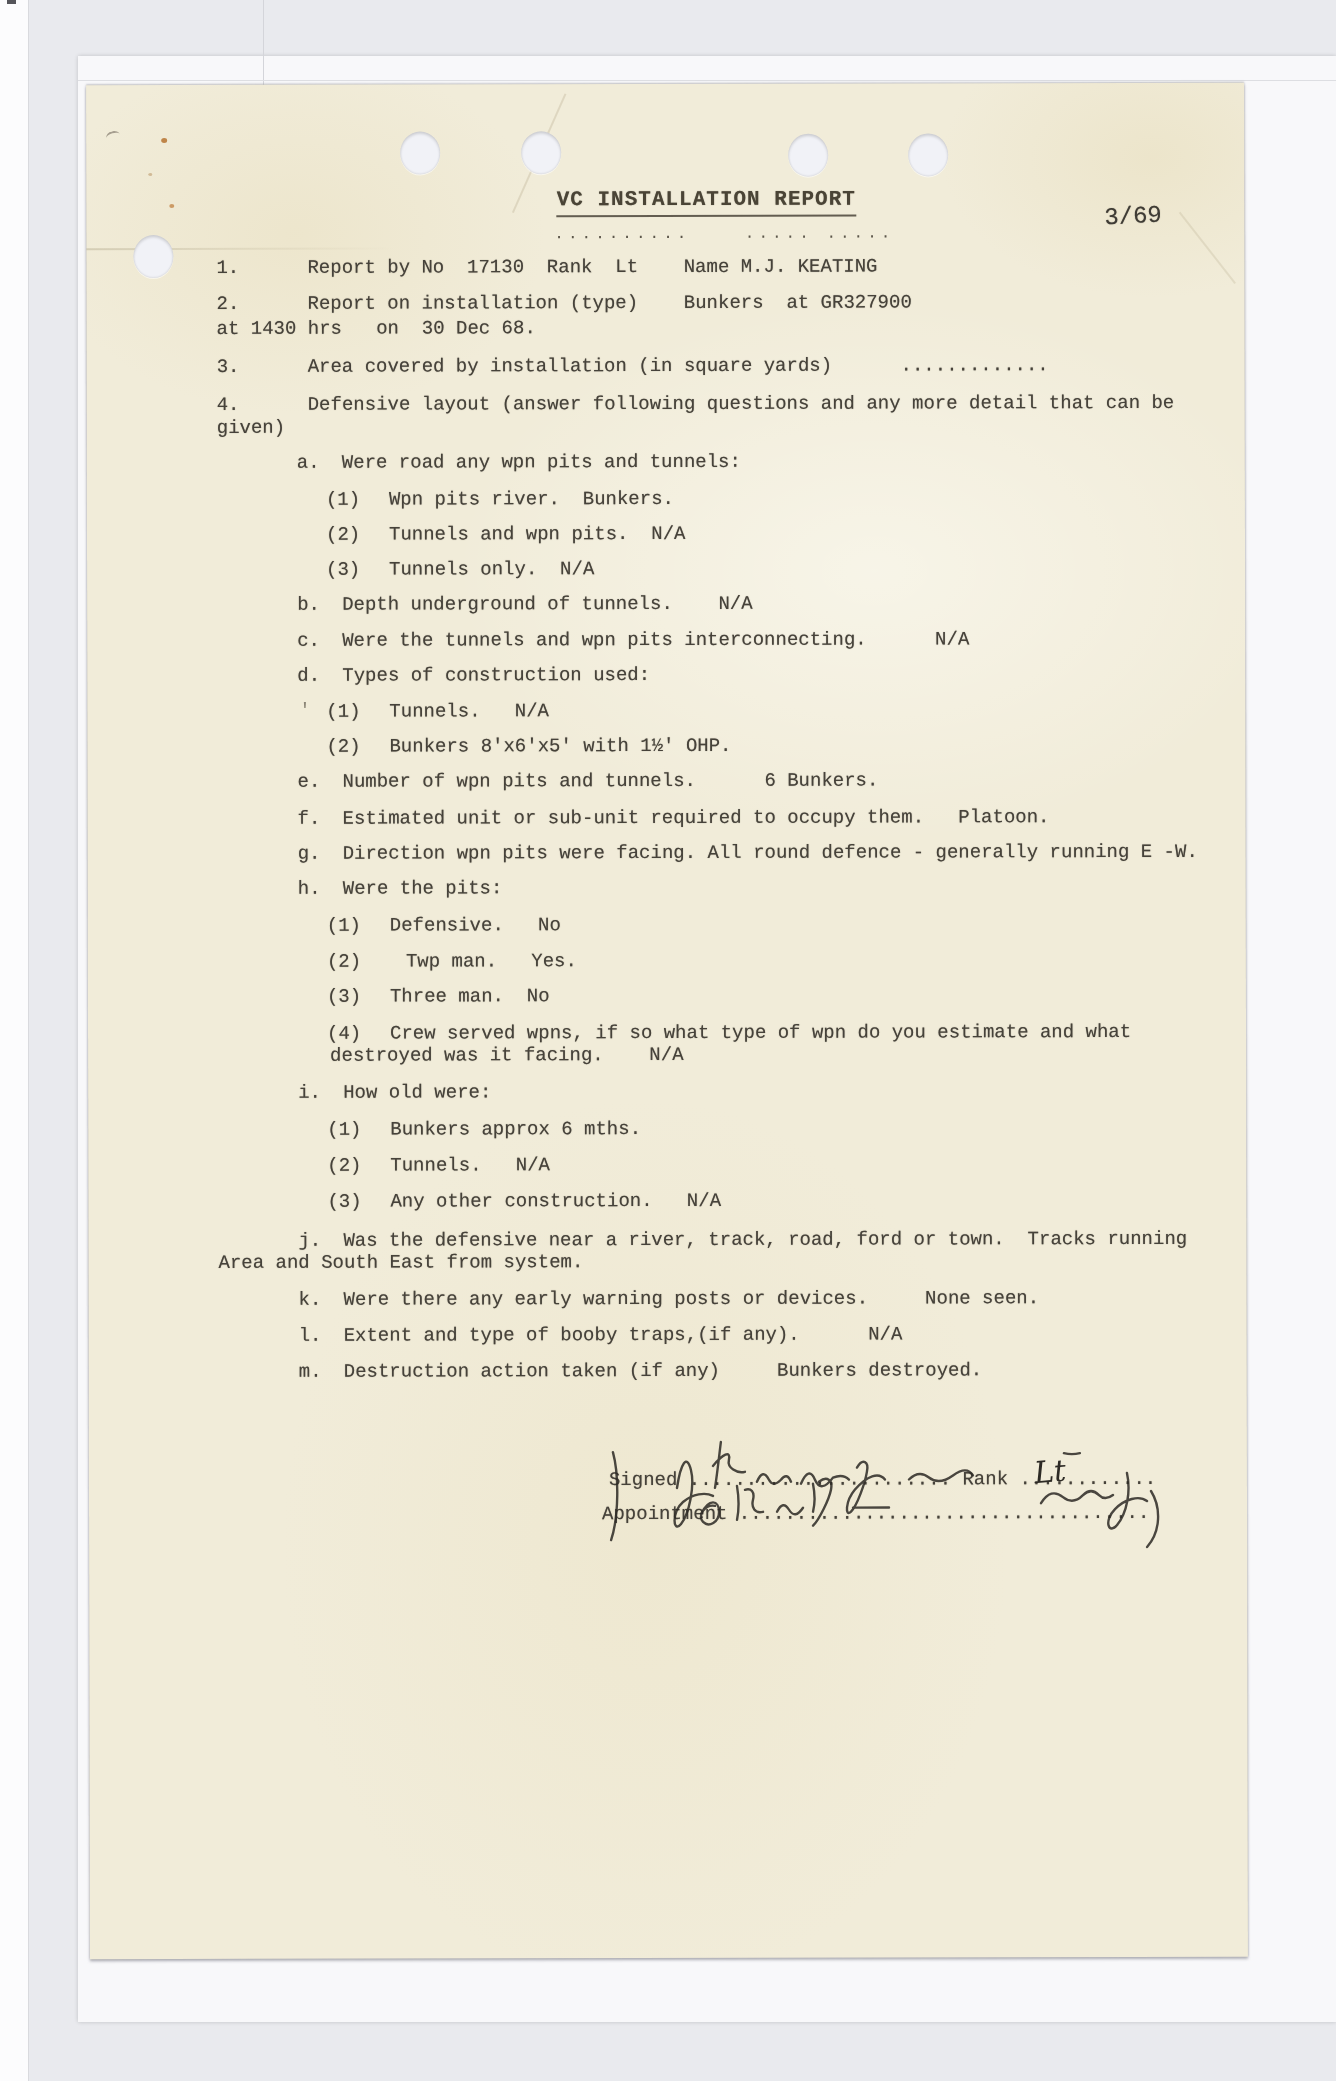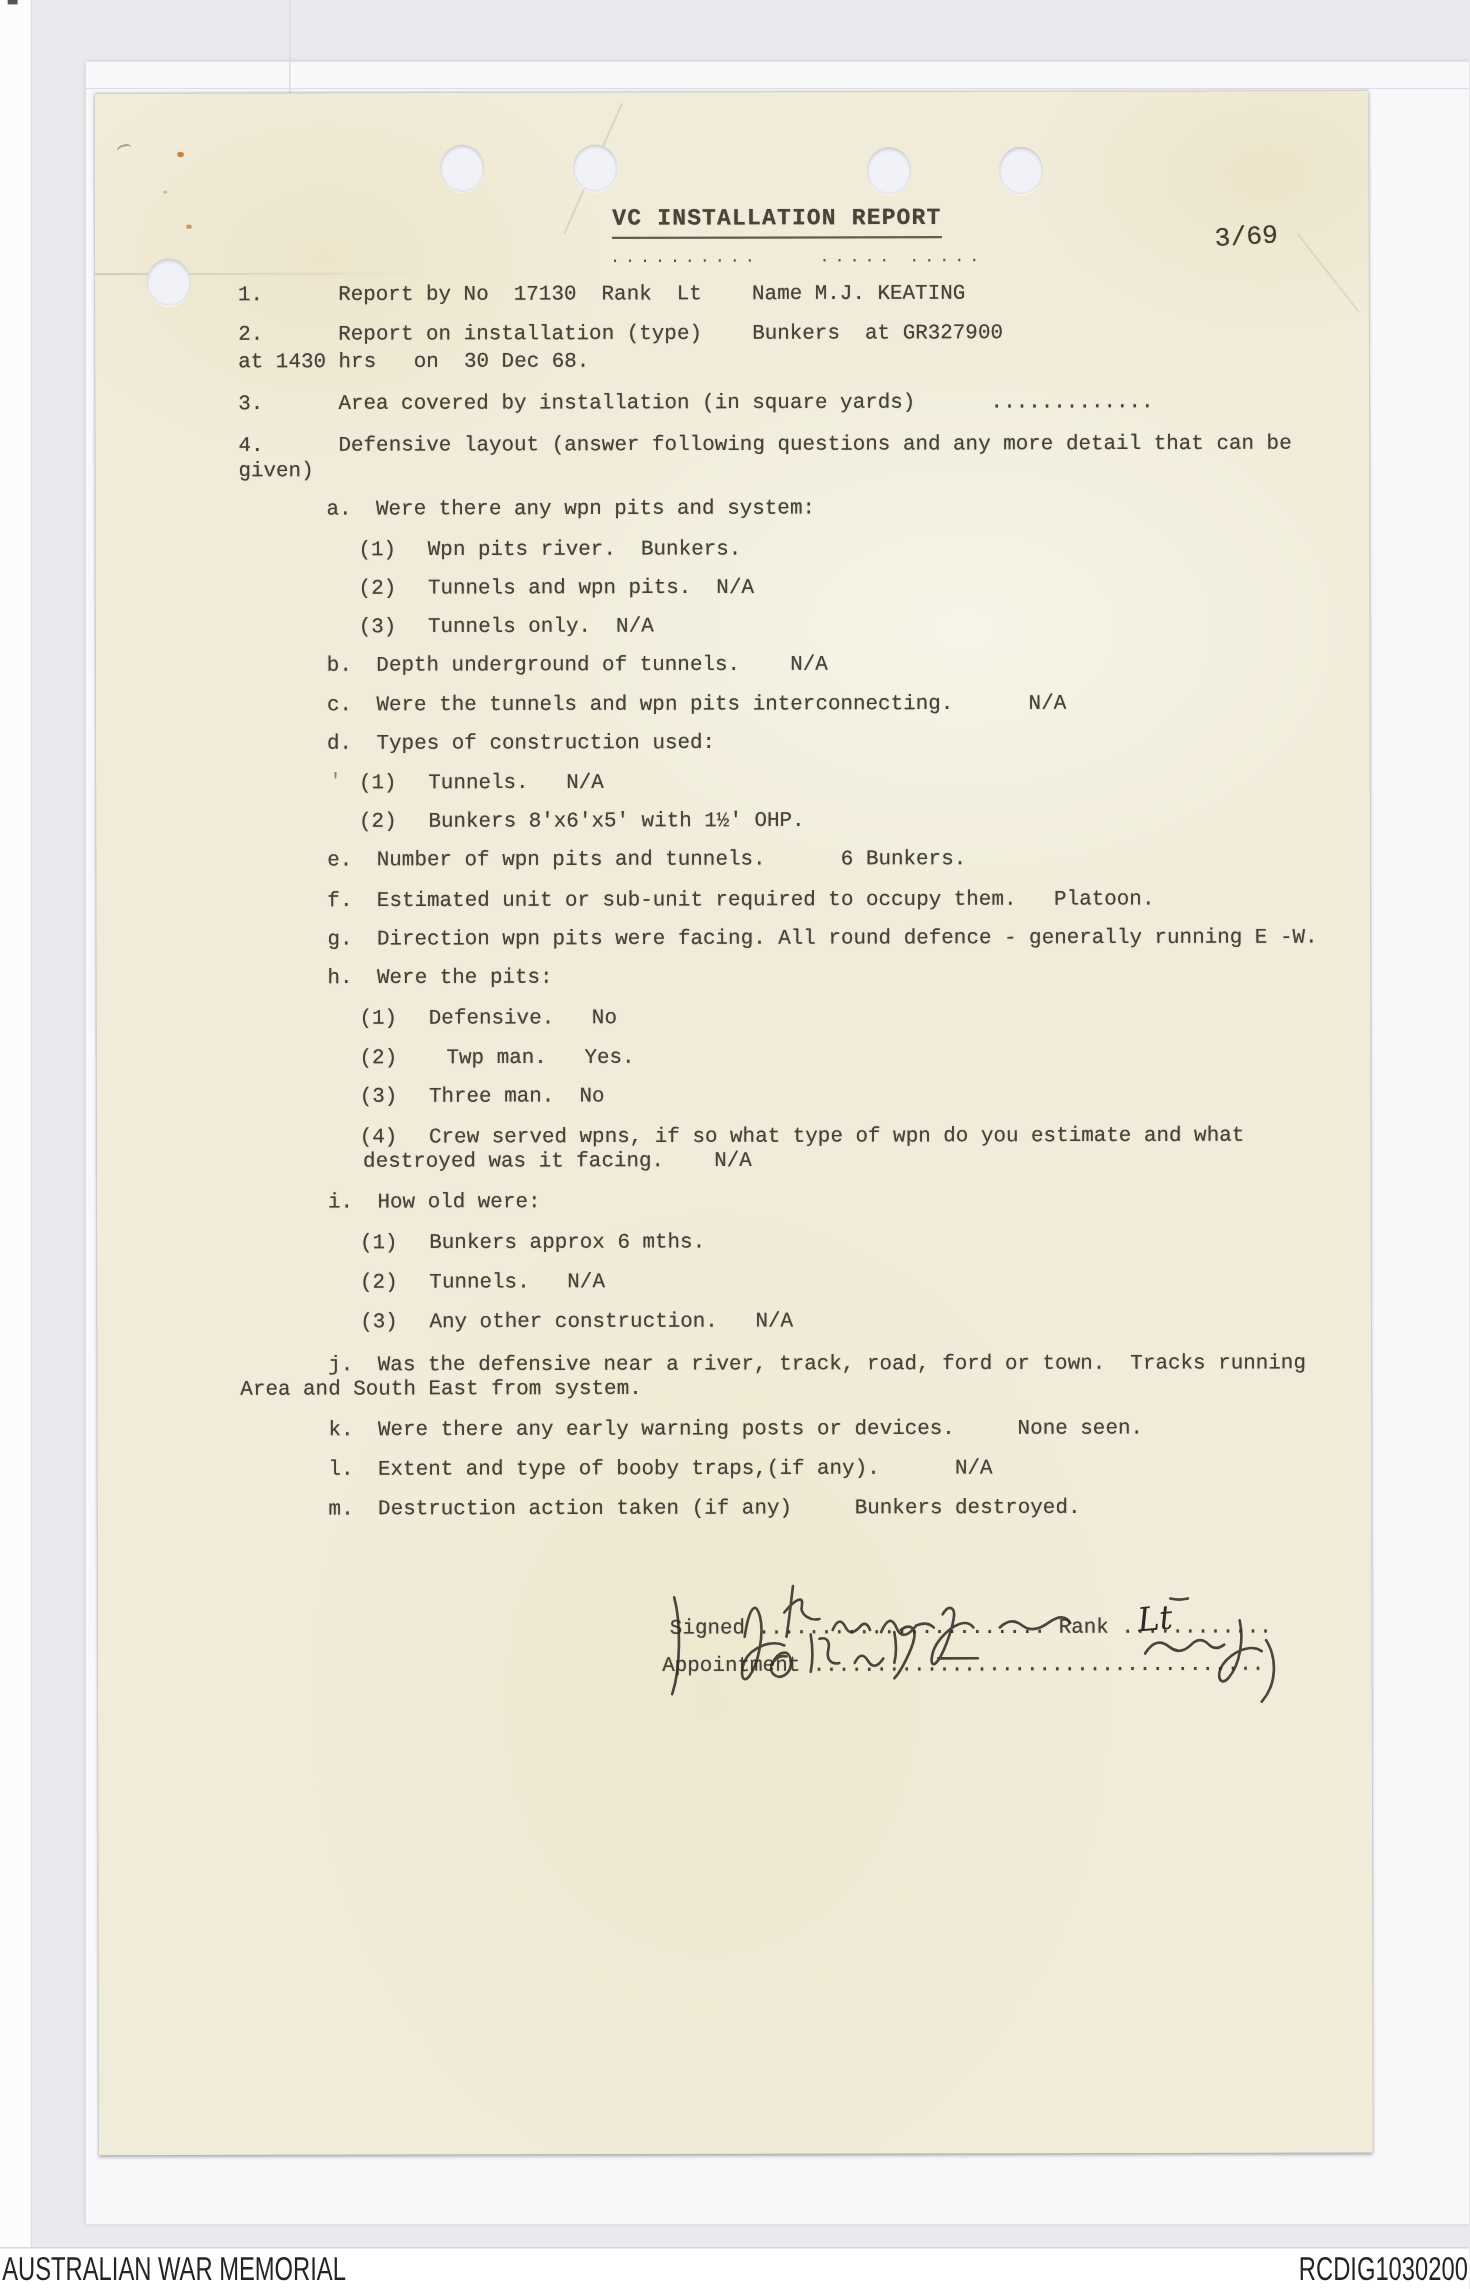--- a/index.html
+++ b/index.html
@@ -102,21 +102,21 @@
       </div>
     <div class="tl" style="top:308px">
         <span class="lb" style="left:130px">4.</span>
         <span class="tx" style="left:221px">Defensive layout (answer following questions and any more detail that can be</span>
       </div>
     <div class="tl" style="top:331px">
         <span class="tx" style="left:130px">given)</span>
       </div>
     <div class="tl" style="top:366px">
         <span class="lb" style="left:210px">a.</span>
-        <span class="tx" style="left:255px">Were there any wpn pits and system:</span>
+        <span class="tx" style="left:255px">Were road any wpn pits and tunnels:</span>
       </div>
     <div class="tl" style="top:403px">
         <span class="lb" style="left:239px">(1)</span>
         <span class="tx" style="left:302px">Wpn pits river.  Bunkers.</span>
       </div>
     <div class="tl" style="top:438px">
         <span class="lb" style="left:239px">(2)</span>
         <span class="tx" style="left:302px">Tunnels and wpn pits.  N/A</span>
       </div>
     <div class="tl" style="top:473px">
@@ -233,17 +233,13 @@
         <path d="M688 1428 q6 -12 12 -2 t14 -2 m10 -24 c2 10 2 20 0 28"></path>
         <path d="M730 1398 c8 -6 14 -2 12 8 c-2 10 -12 30 -18 36"></path>
         <path d="M764 1424 h36"></path>
         <path d="M952 1420 q10 -16 22 -6 q10 8 20 -2 q8 -8 16 0 q6 6 14 0 m14 -22 c4 18 0 40 -10 52 c-8 10 -14 -4 -2 -16 c10 -10 24 -14 32 -8"></path>
         <path d="M1062 1408 c10 16 10 40 -4 56"></path>
       </g>
       <text x="946" y="1400" font-size="30" font-style="italic" font-family="DejaVu Serif, serif" fill="#2d2a25" transform="rotate(-5 946 1400)">Lt</text>
     </svg>
   </div>
 
-  <div id="footer">
-    <span class="f-left">AUSTRALIAN WAR MEMORIAL</span>
-    <span class="f-right">RCDIG1030200</span>
-  </div>
 </div>
 
 </body></html>

